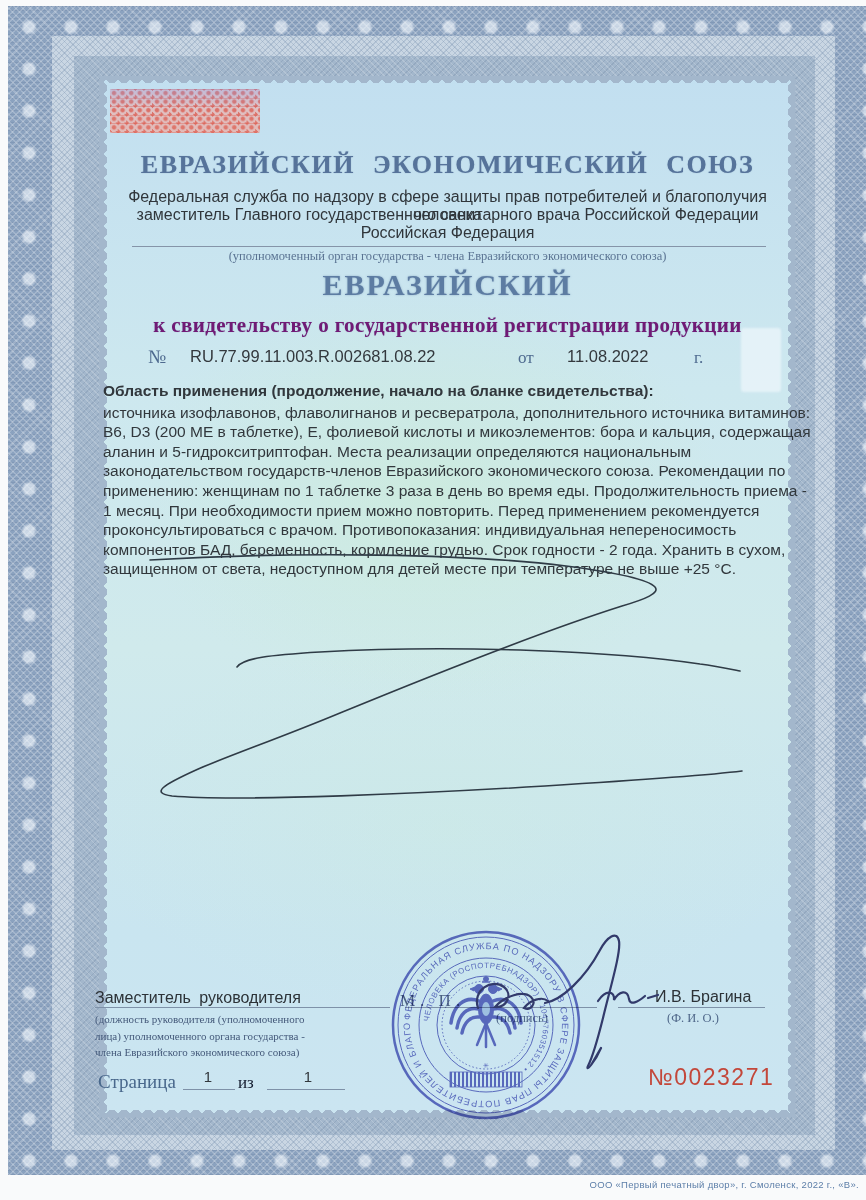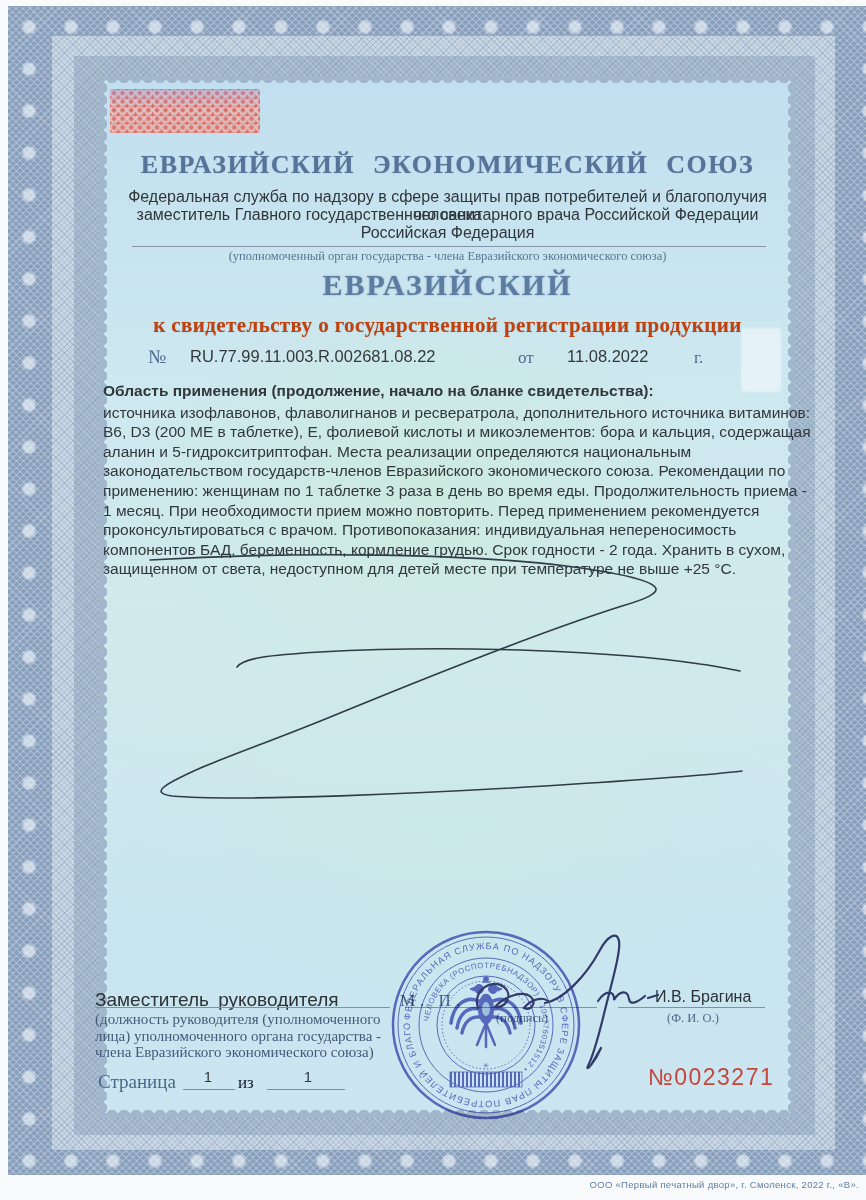--- a/index.html
+++ b/index.html
@@ -55,47 +55,47 @@
   .ctr{left:100px;right:86px;text-align:center;}
   .union-title{top:150px;font-family:"Liberation Serif",serif;font-weight:bold;font-size:26px;
     letter-spacing:1.5px;word-spacing:10px;color:#56739a;text-shadow:0 0 1px rgba(86,115,154,.5);}
   .hline{font-size:16px;color:#30363b;}
   .h1{top:188px}.h2{top:206px}.h3{top:224px}
   .hdr-rule{top:246px;left:132px;width:634px;height:1px;background:#8594a8;}
   .hdr-caption{top:249px;font-family:"Liberation Serif",serif;font-size:12.5px;color:#5a7392;}
   .doc-title{top:268px;font-family:"Liberation Serif",serif;font-weight:bold;font-size:30px;
     letter-spacing:2px;color:#5d7ca2;text-shadow:0 0 2px rgba(90,120,160,.55);}
   .doc-sub{top:313px;font-family:"Liberation Serif",serif;font-weight:bold;font-size:21px;
-    letter-spacing:.4px;color:#c2410c;text-shadow:0 0 1px rgba(86,116,153,.4);}
+    letter-spacing:.4px;color:#701a75;text-shadow:0 0 1px rgba(86,116,153,.4);}
   .serif-lbl{font-family:"Liberation Serif",serif;color:#4e6a8f;}
   .num-no{left:148px;top:346px;font-size:19px;}
   .num-val{left:190px;top:347px;font-size:16.5px;color:#33383d;}
   .num-ot{left:518px;top:348px;font-size:17px;}
   .num-date{left:567px;top:347px;font-size:16.5px;color:#33383d;}
   .num-g{left:694px;top:348px;font-size:17px;}
   .patch{left:741px;top:328px;width:40px;height:64px;background:rgba(236,246,251,.75);
     border-radius:3px;filter:blur(1.2px);}
   .body-block{left:103px;top:381px;width:678px;color:#31373c;font-size:15.5px;line-height:19.6px;}
   .body-heading{font-weight:bold;margin-bottom:2px;white-space:nowrap;}
   .body-line{white-space:nowrap;}
   
-  .sig-left-title{left:95px;top:989px;font-size:19px;color:#2c3237;word-spacing:4px;}
+  .sig-left-title{left:95px;top:989px;font-size:16px;color:#2c3237;word-spacing:4px;}
   .sig-name{left:655px;top:988px;font-size:16px;color:#2c3237;}
   .rule{height:1px;background:#7e91a8;}
   .rule-left{left:95px;top:1007px;width:295px;}
   .rule-mid{left:405px;top:1007px;width:192px;}
   .rule-right{left:618px;top:1007px;width:147px;}
   .mp{left:400px;top:991px;font-family:"Liberation Serif",serif;font-size:17px;
     letter-spacing:5px;color:#4a5f82;}
   .cap-sign{left:466px;top:1011px;width:112px;text-align:center;font-family:"Liberation Serif",serif;
     font-size:12.5px;color:#50688a;}
   .cap-fio{left:638px;top:1011px;width:110px;text-align:center;font-family:"Liberation Serif",serif;
     font-size:12.5px;color:#50688a;}
   .left-caption{left:95px;top:1011px;width:310px;font-family:"Liberation Serif",serif;
-    font-size:15px;line-height:16.5px;color:#44597a;}
+    font-size:11px;line-height:16.5px;color:#44597a;}
   .pg-label{left:98px;top:1071px;font-family:"Liberation Serif",serif;font-size:19px;color:#49688c;}
   .pg-rule1{left:183px;top:1089px;width:52px;}
   .pg-iz{left:238px;top:1073px;font-family:"Liberation Serif",serif;font-size:17px;color:#0f172a;}
   .pg-rule2{left:267px;top:1089px;width:78px;}
   .pg-num{top:1068px;width:40px;text-align:center;font-size:15px;color:#31373c;}
   .pg-n1{left:188px;}.pg-n2{left:288px;}
   .serial{left:648px;top:1064px;font-family:Liberation Sans, sans-serif;font-size:23px;
     letter-spacing:1.5px;color:#c3473a;}
   .printer{right:22px;top:1179px;font-size:9.5px;color:#5c7ea8;letter-spacing:.3px;}
   

